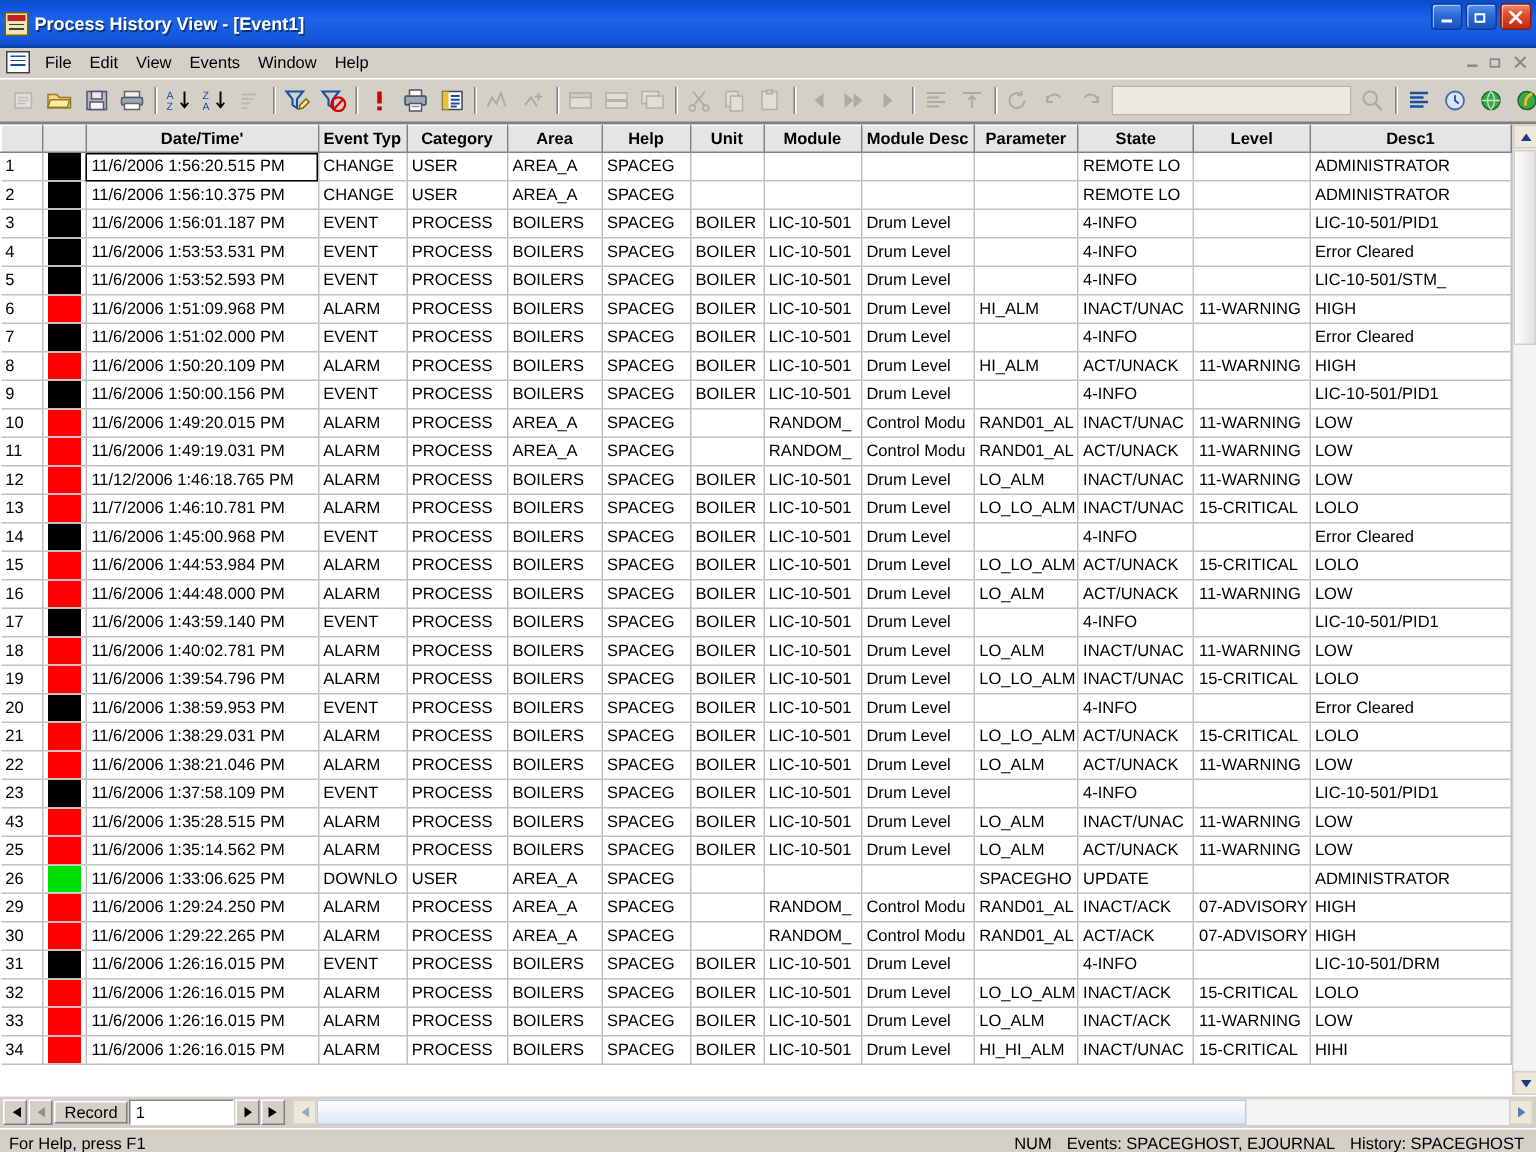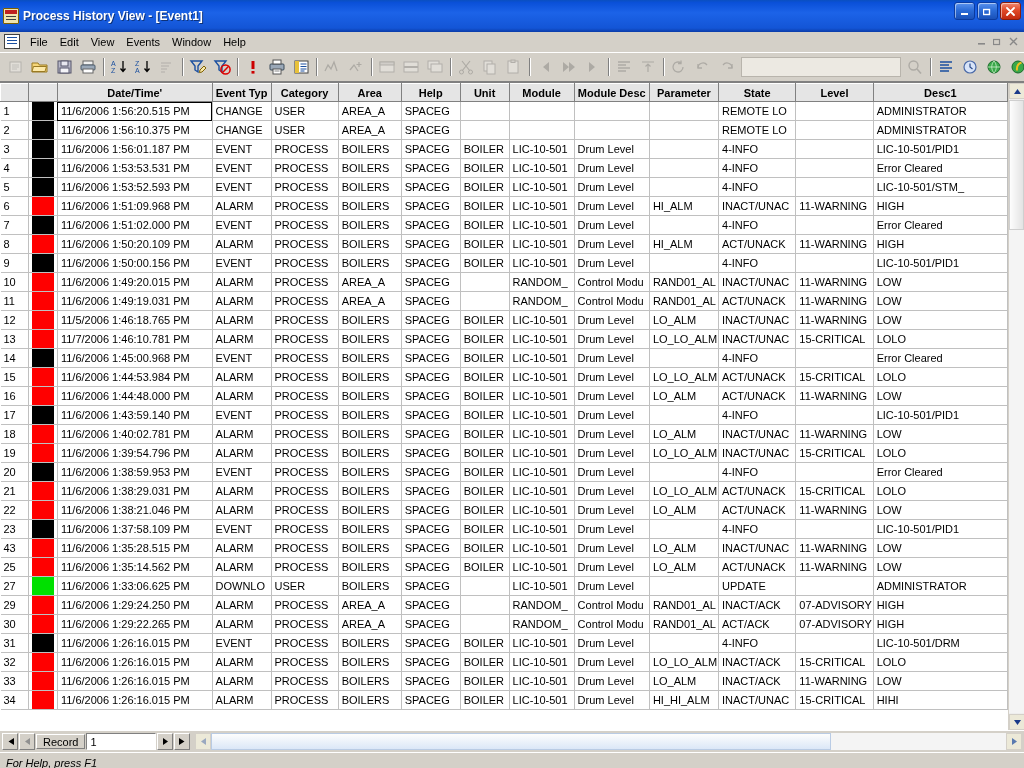--- a/index.html
+++ b/index.html
@@ -219,21 +219,21 @@
   }
 
   
   #statusbar {
     height: 20px; background: #d4d0c8;
     display: flex; align-items: center;
     border-top: 1px solid #fff;
     font-size: 11px; color: #000;
     padding: 0 4px;
   }
-  #statusbar .left { flex: 1; padding-left:2px;font-style:italic; }
+  #statusbar .left { flex: 1; padding-left:2px; }
   #statusbar .panes { display:flex; gap: 10px; padding-right: 4px; }
   .sbpane { white-space: nowrap; }
 
   #bottomedge {
     height: 6px;
     background: linear-gradient(to bottom, #2f6fd0, #5e9ae8);
   }
 </style>
 </head>
 <body>
@@ -755,21 +755,21 @@
           <td>RAND01_AL</td>
           <td>ACT/UNACK</td>
           <td>11-WARNING</td>
           <td>LOW</td>
         </tr>
         <tr>
           <td class="rownum">12</td>
           <td class="swatch">
             <span class="sw" style="background: rgb(255, 0, 0);"></span>
           </td>
-          <td>11/5/2006 1:46:18.765 PM</td>
+          <td>11/12/2006 1:46:18.765 PM</td>
           <td>ALARM</td>
           <td>PROCESS</td>
           <td>BOILERS</td>
           <td>SPACEG</td>
           <td>BOILER</td>
           <td>LIC-10-501</td>
           <td>Drum Level</td>
           <td>LO_ALM</td>
           <td>INACT/UNAC</td>
           <td>11-WARNING</td>
@@ -1003,33 +1003,33 @@
           <td>SPACEG</td>
           <td>BOILER</td>
           <td>LIC-10-501</td>
           <td>Drum Level</td>
           <td>LO_ALM</td>
           <td>ACT/UNACK</td>
           <td>11-WARNING</td>
           <td>LOW</td>
         </tr>
         <tr>
-          <td class="rownum">27</td>
+          <td class="rownum">26</td>
           <td class="swatch">
             <span class="sw" style="background: rgb(0, 224, 0);"></span>
           </td>
           <td>11/6/2006 1:33:06.625 PM</td>
           <td>DOWNLO</td>
           <td>USER</td>
-          <td>BOILERS</td>
-          <td>SPACEG</td>
-          <td></td>
-          <td>LIC-10-501</td>
-          <td>Drum Level</td>
-          <td></td>
+          <td>AREA_A</td>
+          <td>SPACEG</td>
+          <td></td>
+          <td></td>
+          <td></td>
+          <td>SPACEGHO</td>
           <td>UPDATE</td>
           <td></td>
           <td>ADMINISTRATOR</td>
         </tr>
         <tr>
           <td class="rownum">29</td>
           <td class="swatch">
             <span class="sw" style="background: rgb(255, 0, 0);"></span>
           </td>
           <td>11/6/2006 1:29:24.250 PM</td>
@@ -1190,14 +1190,19 @@
     <div class="ha">
       <svg width="5" height="7" viewBox="0 0 5 7">
           <path d="M0 0l5 3.5L0 7z" fill="#5a7ab0"></path>
         </svg>
     </div>
   </div>
 </div>
 
 <div id="statusbar">
   <div class="left">For Help, press F1</div>
+  <div class="panes">
+    <div class="sbpane">NUM</div>
+    <div class="sbpane">Events: SPACEGHOST, EJOURNAL</div>
+    <div class="sbpane">History: SPACEGHOST</div>
+  </div>
 </div>
 <div id="bottomedge"></div>
 
 </body></html>

